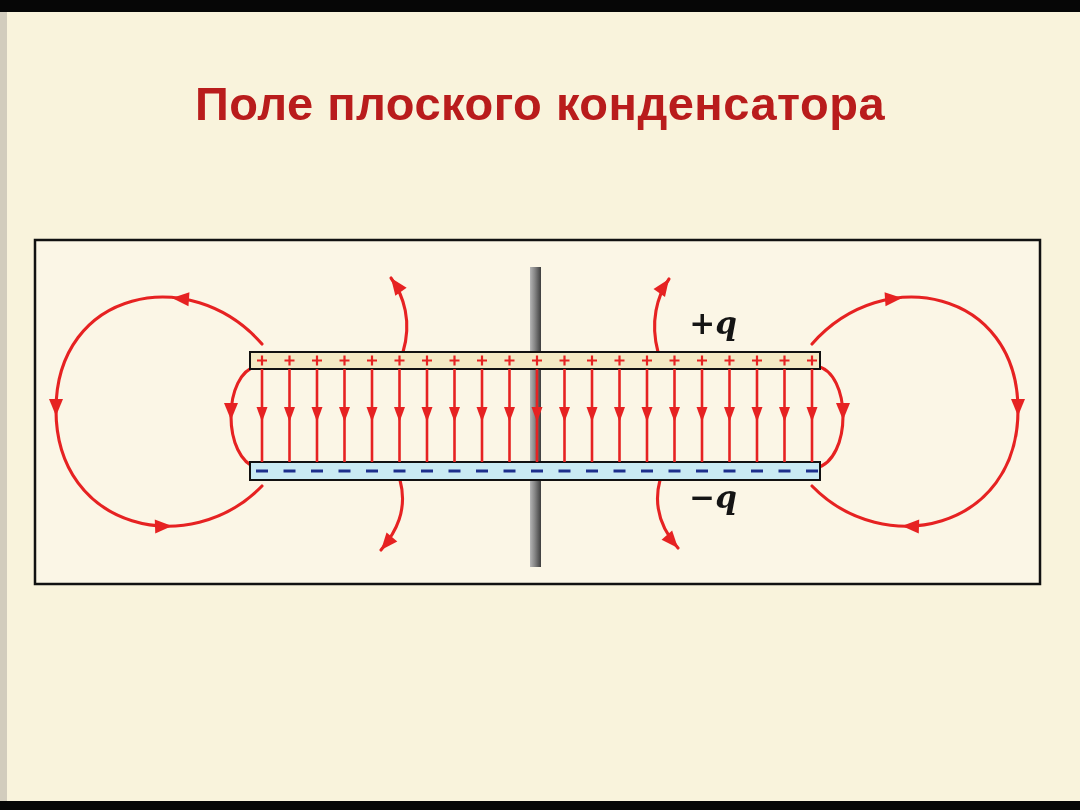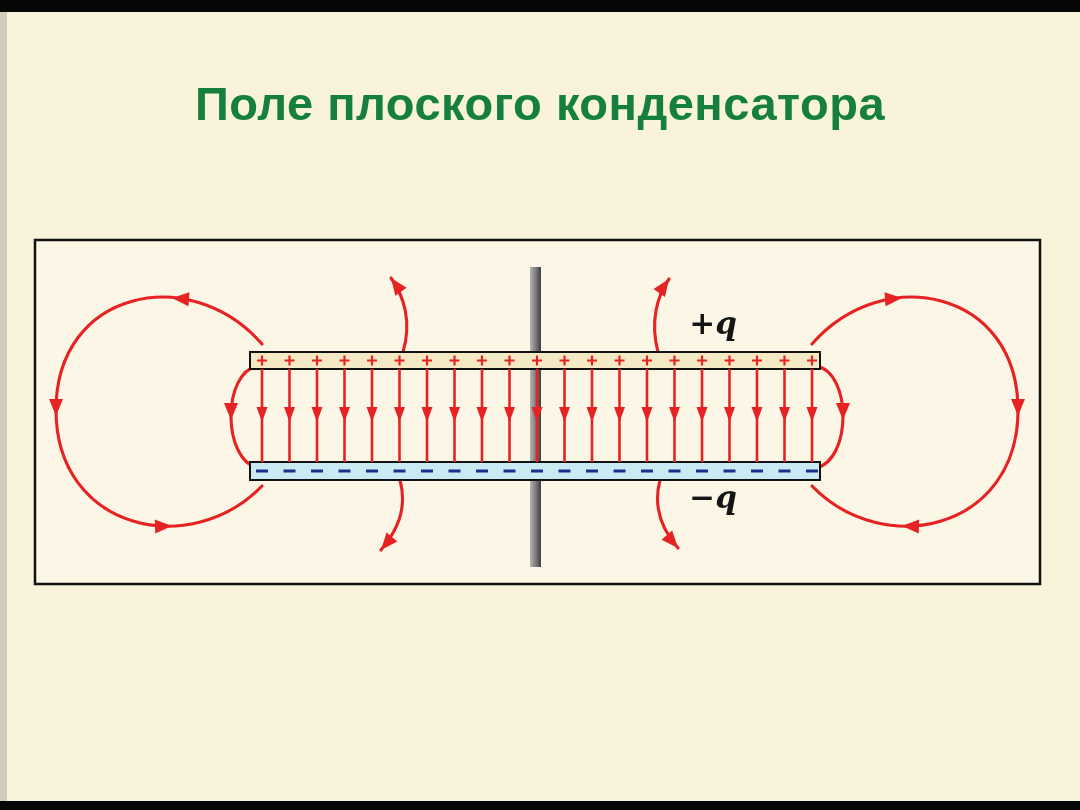--- a/index.html
+++ b/index.html
@@ -15,21 +15,21 @@
   .charge-label{font-family:"DejaVu Serif",serif;font-style:italic;font-weight:600;
     font-size:31px;fill:#141414;text-anchor:middle;}
 </style>
 </head>
 <body style="background: rgb(249, 243, 220);">
 
 <div class="page">
   <div class="bar-top"></div>
   <div class="left-strip"></div>
 
-  <h1 class="title" style="color: #15803d;">Поле плоского конденсатора</h1>
+  <h1 class="title" style="color: #b91c1c;">Поле плоского конденсатора</h1>
 
   <svg id="dgm" class="diagram" viewBox="0 0 1080 810" xmlns="http://www.w3.org/2000/svg">
     <defs>
       <linearGradient id="rodGrad" x1="0" y1="0" x2="1" y2="0">
         <stop offset="0" stop-color="#b5b5b5"></stop>
         <stop offset="0.45" stop-color="#848484"></stop>
         <stop offset="1" stop-color="#3e3e3e"></stop>
       </linearGradient>
     </defs>
     <g id="dgm-frame">

